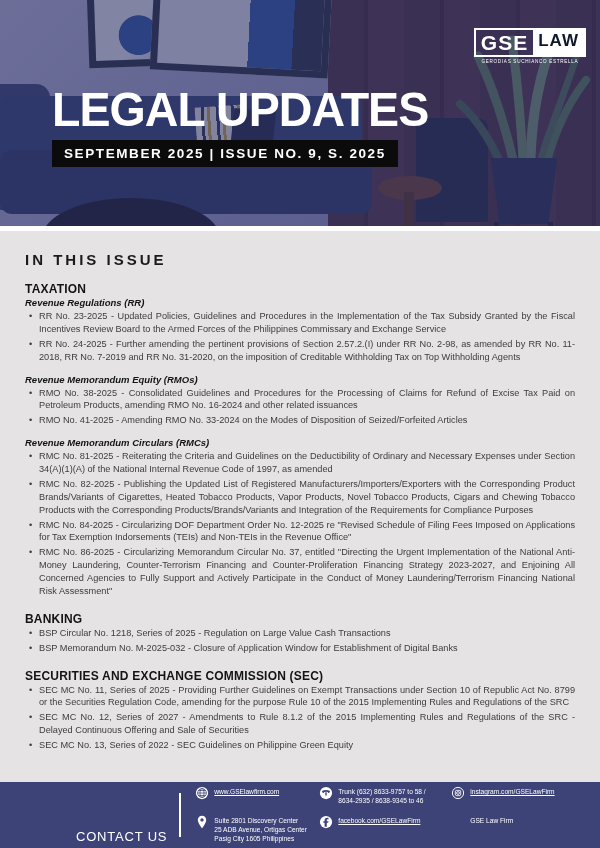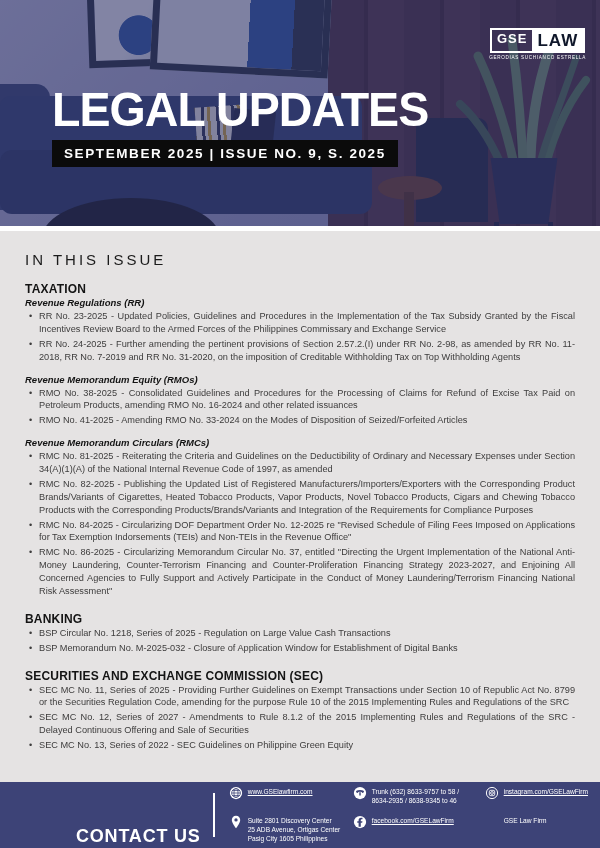--- a/index.html
+++ b/index.html
@@ -34,46 +34,46 @@
   .stool-leg { position:absolute; left:404px; top:192px; width:10px; height:36px; background:#57311f; }
   .round-table { position:absolute; left:42px; top:198px; width:178px; height:80px; background:#15181f; border-radius:50%; }
   .pot { position:absolute; left:486px; top:158px; width:76px; height:66px; background:#262c49;
     clip-path:polygon(6% 0,94% 0,82% 100%,18% 100%); }
   .pot-leg { position:absolute; top:222px; width:5px; height:16px; background:#1c2138; }
   .plant-svg { position:absolute; left:438px; top:34px; }
   .overlay { position:absolute; inset:0; background:rgba(45,50,104,0.55); z-index:5; }
 
   .logo { position:absolute; top:28px; right:14px; z-index:10; text-align:center; }
   .logo-box { display:inline-flex; border:2px solid #ffffff; line-height:1; }
-  .logo-gse { color:#ffffff; font-weight:bold; font-size:13px; padding:2px 5px; letter-spacing:1px; }
+  .logo-gse { color:#ffffff; font-weight:bold; font-size:21px; padding:2px 5px; letter-spacing:1px; }
   .logo-law { background:#ffffff; color:#0f172a; font-weight:bold; font-size:17px; padding:2px 5px; letter-spacing:1px; }
   .logo-tag { margin-top:2px; font-size:4.6px; letter-spacing:0.7px; color:#ffffff; white-space:nowrap; }
 
   .title-block { position:absolute; left:52px; top:86px; z-index:10; }
   .hero-title { color:#ffffff; font-weight:bold; font-size:48px; line-height:1.0; letter-spacing:-1px;
     transform:scaleX(0.97); transform-origin:left; white-space:nowrap; }
   .hero-subtitle { display:inline-block; margin-top:6px; background:#0b0b0b; color:#ffffff;
     font-weight:bold; font-size:13.5px; letter-spacing:1.6px; padding:6px 12px; white-space:nowrap; }
 
   .white-strip { height:5px; background:#ffffff; flex:none; }
 
   
   .main { flex:1 1 auto; padding:16px 25px 0 25px; color:#3d3c3c; overflow:hidden; }
-  .main-heading { font-size:15px; font-weight:normal; letter-spacing:3px; color:#1b1b1b; margin:4px 0 14px 0; }
+  .main-heading { font-size:15px; font-weight:bold; letter-spacing:3px; color:#1b1b1b; margin:4px 0 14px 0; }
   .sec { margin-bottom:14px; }
   .sec-h { font-size:12px; font-weight:bold; color:#141414; letter-spacing:0.2px; margin-bottom:1px; }
   .group { margin-bottom:10px; }
   .sub-h { font-size:9.5px; font-weight:bold; font-style:italic; color:#141414; margin-bottom:2px; }
   ul.items { list-style:none; }
   li.item { font-size:9.2px; line-height:1.4; text-align:justify; position:relative; padding-left:14px; margin-bottom:2px; }
   li.item::before { content:"\2022"; position:absolute; left:4px; top:0; color:#3d3c3c; }
 
   
   .footer { flex:none; height:66px; background:#3d4377; color:#ffffff; display:flex; align-items:center; padding:0 16px; z-index:2; }
-  .contact-label { font-size:18px; font-weight:bold; letter-spacing:0.8px; margin-left:60px; white-space:nowrap;margin-top:42px; }
+  .contact-label { font-size:13px; font-weight:normal; letter-spacing:0.8px; margin-left:60px; white-space:nowrap;margin-top:42px; }
   .v-divider { width:2px; height:44px; background:#ffffff; margin:0 14px 0 12px; flex:none; }
   .f-grid { flex:1; display:grid; grid-template-columns:118px 126px auto; column-gap:6px; row-gap:9px; align-items:start; }
   .f-item { display:flex; gap:5px; align-items:flex-start; }
   .f-icon { width:14px; height:14px; flex:none; display:inline-block; }
   .f-icon svg { width:14px; height:14px; display:block; }
   .f-lines { font-size:6.6px; line-height:1.35; padding-top:2px; }
   .f-lines.link { text-decoration:underline; }
 </style>
 </head>
 <body>

